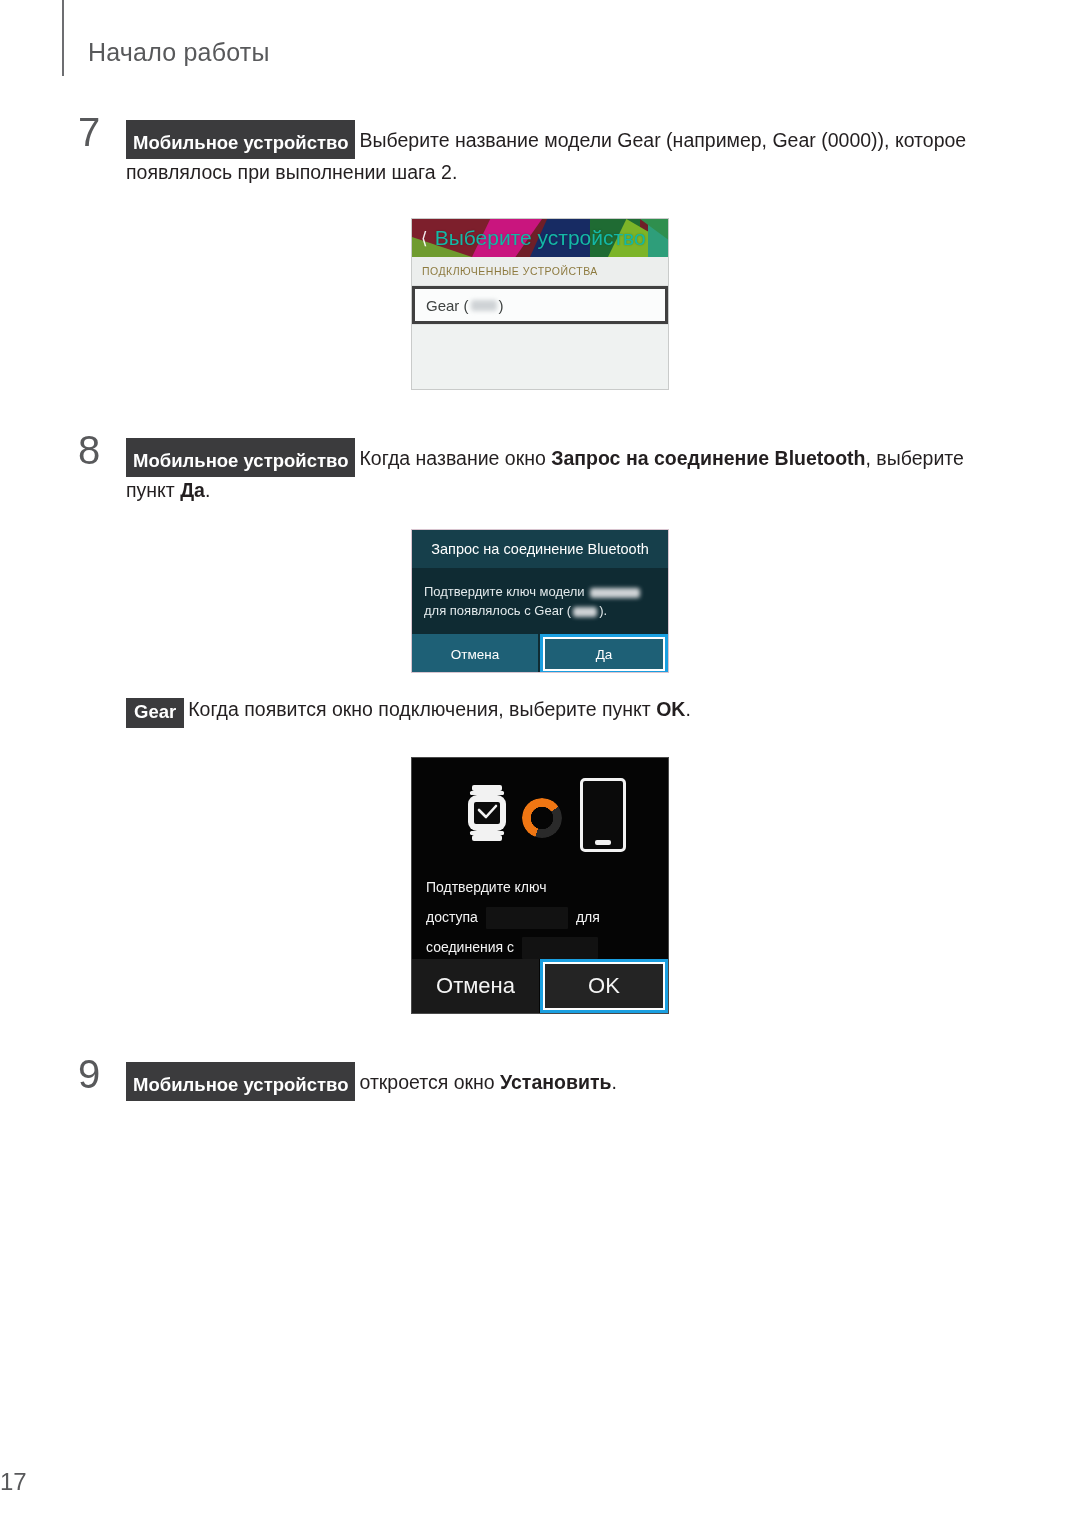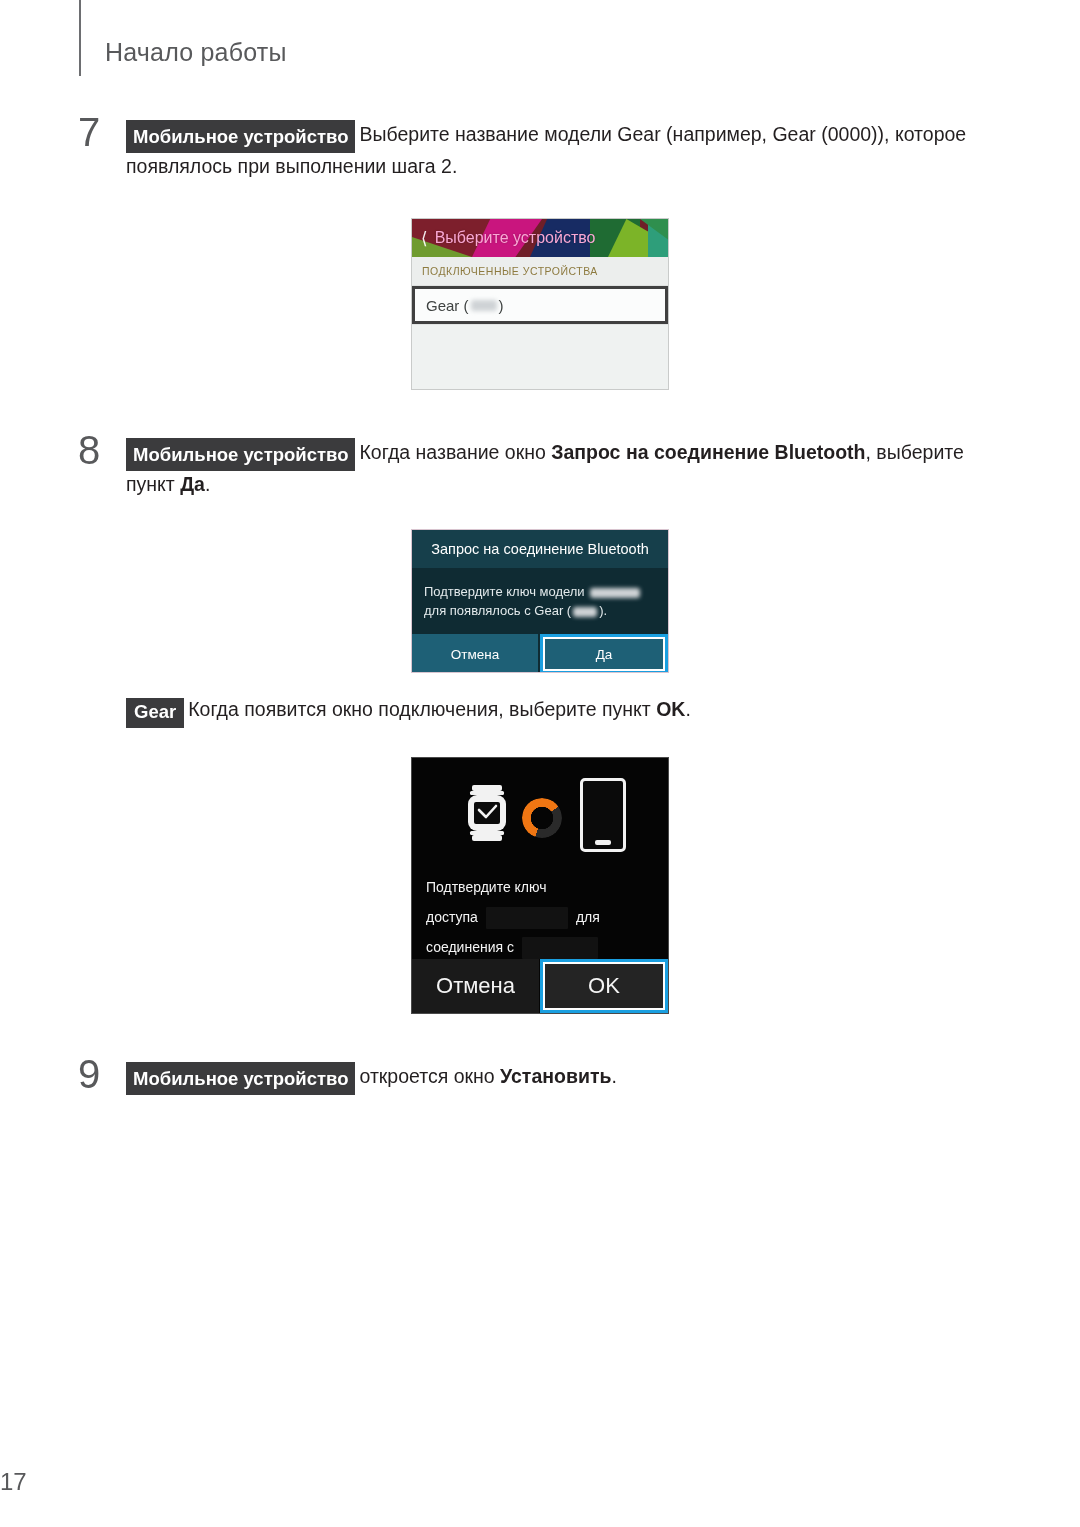--- a/index.html
+++ b/index.html
@@ -13,21 +13,21 @@
     height: 1527px;
     position: relative;
     font-family: "Liberation Sans", "DejaVu Sans", sans-serif;
     color: #231f20;
     overflow: hidden;
   }
 
   
   .page-header {
     position: absolute;
-    left: 17px;
+    left: 0;
     top: 0;
     width: 900px;
     height: 90px;
   }
   .header-rule {
     position: absolute;
     left: 62px;
     top: 0;
     width: 2px;
     height: 76px;
@@ -67,21 +67,21 @@
     color: #231f20;
     text-align: left;
   }
   .badge {
     display: inline-block;
     background: #3b3b3d;
     color: #ffffff;
     font-weight: bold;
     font-size: 18.5px;
     line-height: 1;
-    padding: 8px 7px 6px 7px;
+    padding: 14px 7px 6px 7px;
     margin-right: 4px;
     vertical-align: baseline;
     position: relative;
     top: 2px;
     white-space: nowrap;
   }
   .badge.small { font-size: 18.5px; padding: 5px 8px 6px 8px; }
   .b { font-weight: bold; }
 
   .step-7 { top: 118px; }
@@ -142,22 +142,22 @@
     padding-left: 9px;
   }
   .back-chev {
     color: #ffffff;
     font-size: 17px;
     line-height: 1;
     margin-right: 7px;
     opacity: .92;
   }
   .picker-title {
-    color: #f9a8d4;
-    font-size: 16px;
+    color: #14b8a6;
+    font-size: 21px;
     white-space: nowrap;
     text-shadow: 0 0 2px rgba(0,0,0,.25);
   }
   .picker-section {
     height: 28px;
     background: #eceeed;
     display: flex;
     align-items: center;
     padding-left: 10px;
     font-size: 10.5px;

